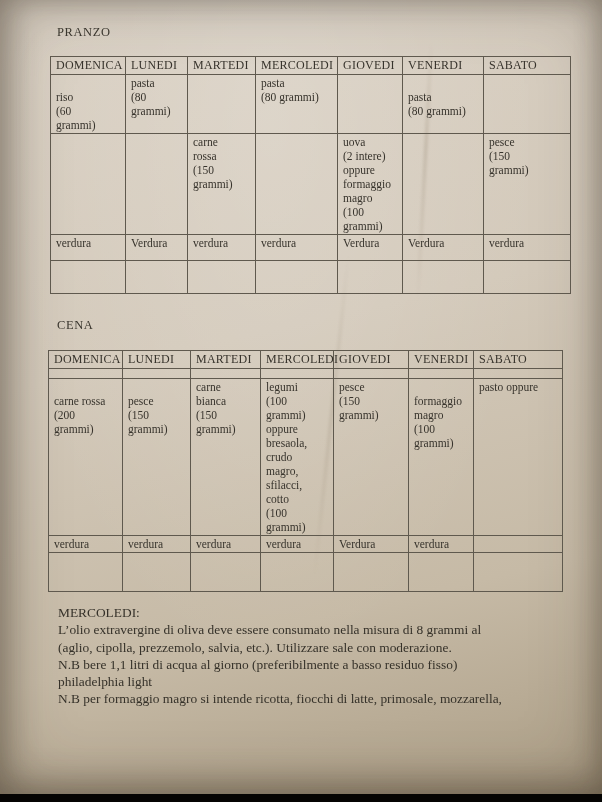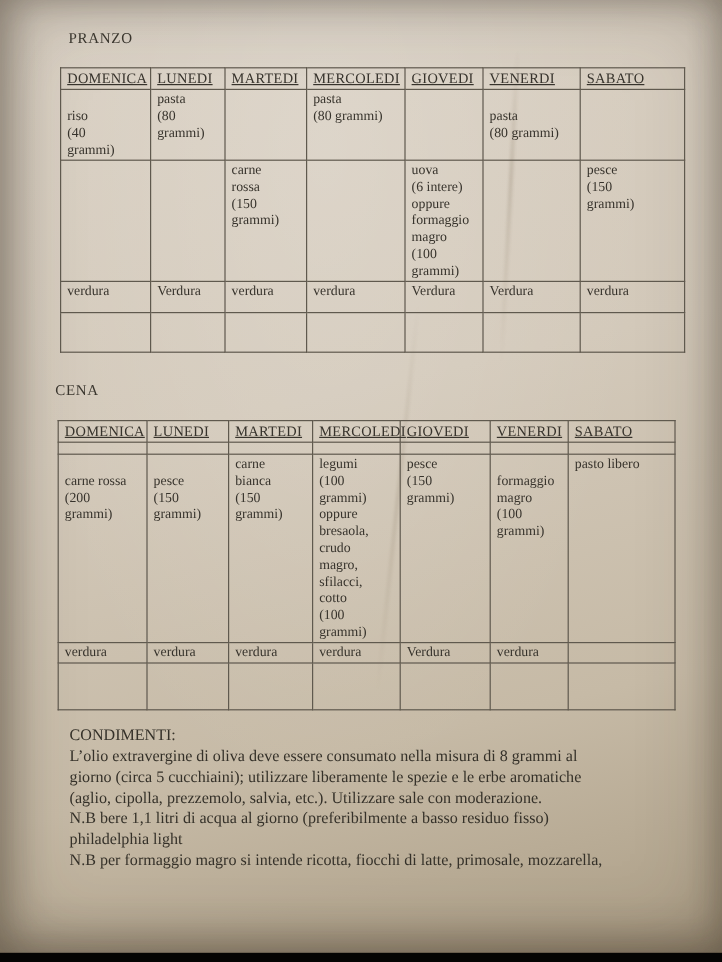--- a/index.html
+++ b/index.html
@@ -24,37 +24,37 @@
   }
   .crease{position:absolute;pointer-events:none;opacity:.45;filter:blur(1.5px);}
   .crease.c1{left:423px;top:40px;width:3px;height:265px;transform:rotate(3deg);
     background:linear-gradient(180deg,rgba(125,110,88,0),rgba(125,110,88,.55) 40%,rgba(125,110,88,0));}
   .crease.c2{left:330px;top:250px;width:3px;height:330px;transform:rotate(6deg);
     background:linear-gradient(180deg,rgba(125,110,88,0),rgba(125,110,88,.45) 50%,rgba(125,110,88,0));}
   .section-label{
     position:absolute;font-size:12.5px;letter-spacing:.6px;color:#3a362e;
   }
   .label-lunch{left:57px;top:25px;}
-  .label-dinner{left:46px;top:318px;}
+  .label-dinner{left:57px;top:318px;}
   table.meal-table{
     position:absolute;border-collapse:collapse;table-layout:fixed;
     border:1.6px solid #57514a;
   }
   #lunch-table{left:50px;top:56px;width:520px;}
   #dinner-table{left:48px;top:350px;width:514px;}
   table.meal-table th, table.meal-table td{
     border:1px solid #5f594e;
     vertical-align:top;
     font-weight:normal;
     color:#37332c;
     overflow:visible;
   }
   table.meal-table th{
     text-align:left;font-size:12px;letter-spacing:.25px;
-    padding:1px 2px 1px 5px;white-space:nowrap;text-decoration:underline;
+    padding:1px 2px 1px 5px;white-space:nowrap;
   }
   table.meal-table td{
     font-size:11.5px;line-height:14px;
     padding:1px 14px 1px 5px;
     white-space:pre-line;
   }
   #lunch-table thead tr{height:17px;}
   #lunch-table tbody tr:nth-child(1){height:58px;}
   #lunch-table tbody tr:nth-child(2){height:101px;}
   #lunch-table tbody tr:nth-child(3){height:26px;}
@@ -102,21 +102,21 @@
             <th>MERCOLEDI</th>
             <th>GIOVEDI</th>
             <th>VENERDI</th>
             <th>SABATO</th>
           </tr>
         </thead>
         <tbody>
           <tr>
             <td>
 riso
-(40 grammi)</td>
+(60 grammi)</td>
             <td>pasta
 (80
 grammi)</td>
             <td></td>
             <td>pasta
 (80 grammi)</td>
             <td></td>
             <td>
 pasta
 (80 grammi)</td>
@@ -124,21 +124,21 @@
           </tr>
           <tr>
             <td></td>
             <td></td>
             <td>carne
 rossa
 (150
 grammi)</td>
             <td></td>
             <td>uova
-(6 intere)
+(2 intere)
 oppure
 formaggio
 magro
 (100
 grammi)</td>
             <td></td>
             <td>pesce
 (150
 grammi)</td>
           </tr>
@@ -220,21 +220,21 @@
 (100
 grammi)</td>
             <td>pesce
 (150
 grammi)</td>
             <td>
 formaggio
 magro
 (100
 grammi)</td>
-            <td>pasto libero</td>
+            <td>pasto oppure</td>
           </tr>
           <tr>
             <td>verdura</td>
             <td>verdura</td>
             <td>verdura</td>
             <td>verdura</td>
             <td>Verdura</td>
             <td>verdura</td>
             <td></td>
           </tr>
@@ -244,24 +244,23 @@
             <td></td>
             <td></td>
             <td></td>
             <td></td>
             <td></td>
           </tr>
         </tbody>
       </table>
 
     <div class="condiments">
-      <div class="title">CONDIMENTI:</div>
+      <div class="title">MERCOLEDI:</div>
       <div>
           <div>L’olio extravergine di oliva deve essere consumato nella misura di 8 grammi al</div>
-          <div>giorno (circa 5 cucchiaini); utilizzare liberamente le spezie e le erbe aromatiche</div>
           <div>(aglio, cipolla, prezzemolo, salvia, etc.). Utilizzare sale con moderazione.</div>
           <div>N.B bere 1,1 litri di acqua al giorno (preferibilmente a basso residuo fisso)</div>
           <div>philadelphia light</div>
           <div>N.B per formaggio magro si intende ricotta, fiocchi di latte, primosale, mozzarella,</div>
         </div>
     </div>
 
   </div>
   <div class="bottom-bar"></div>
 </div>

